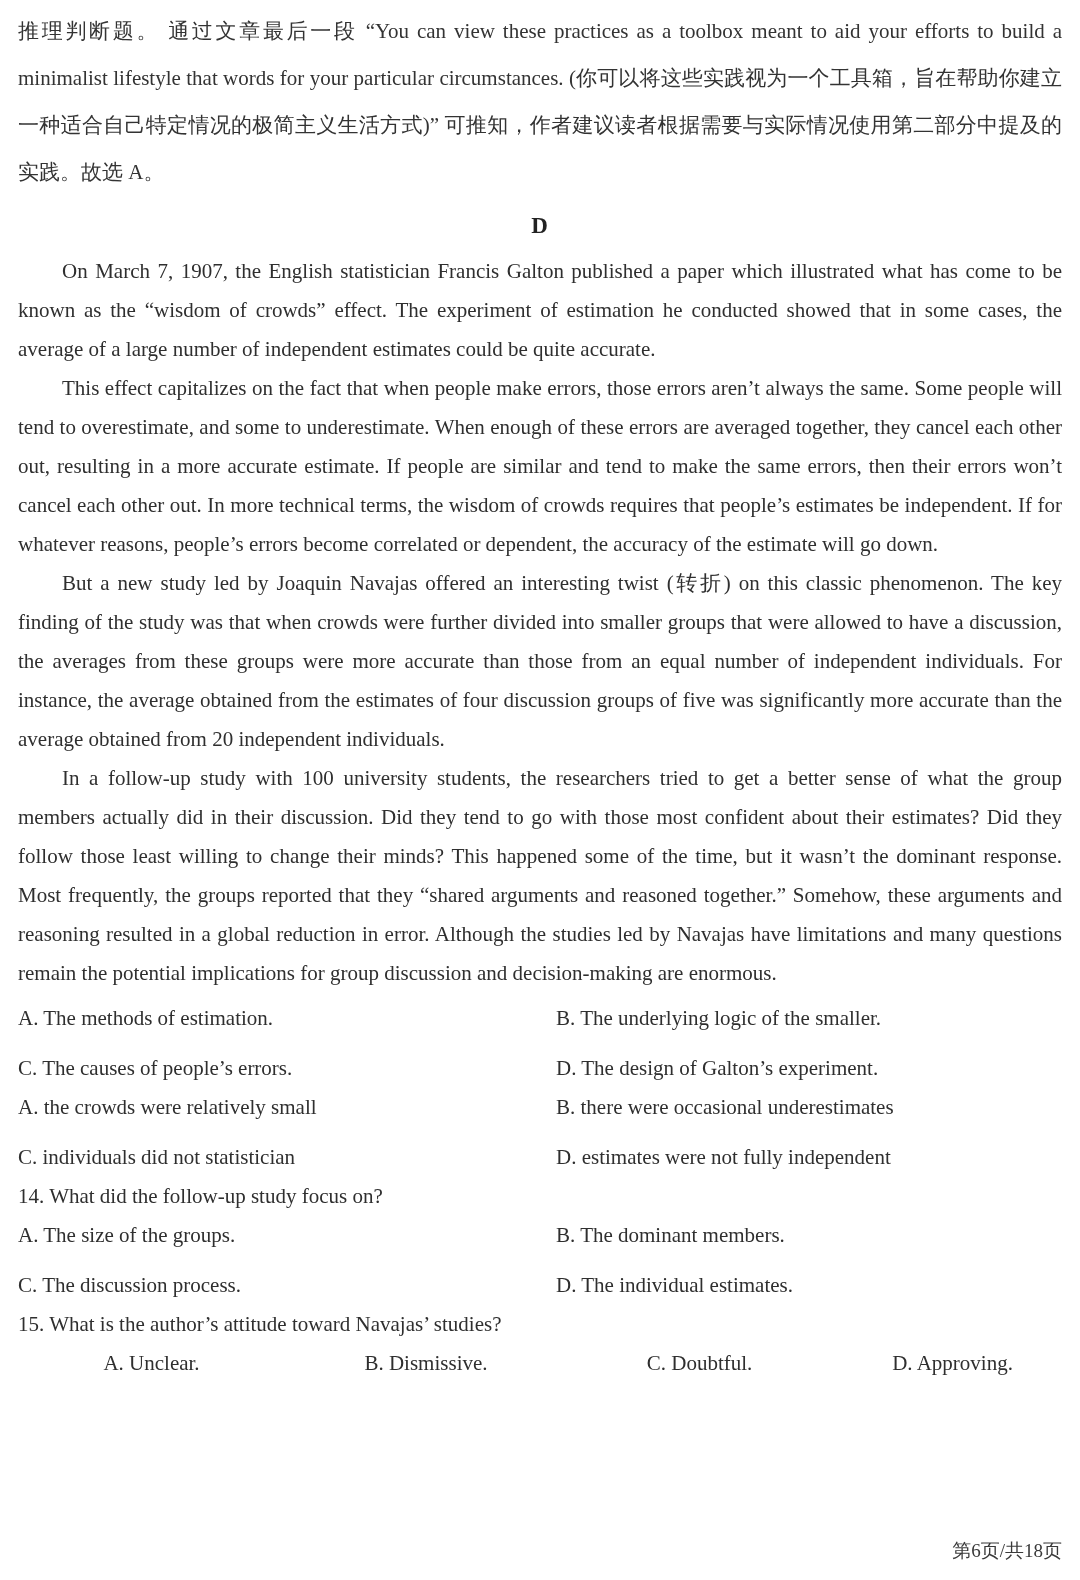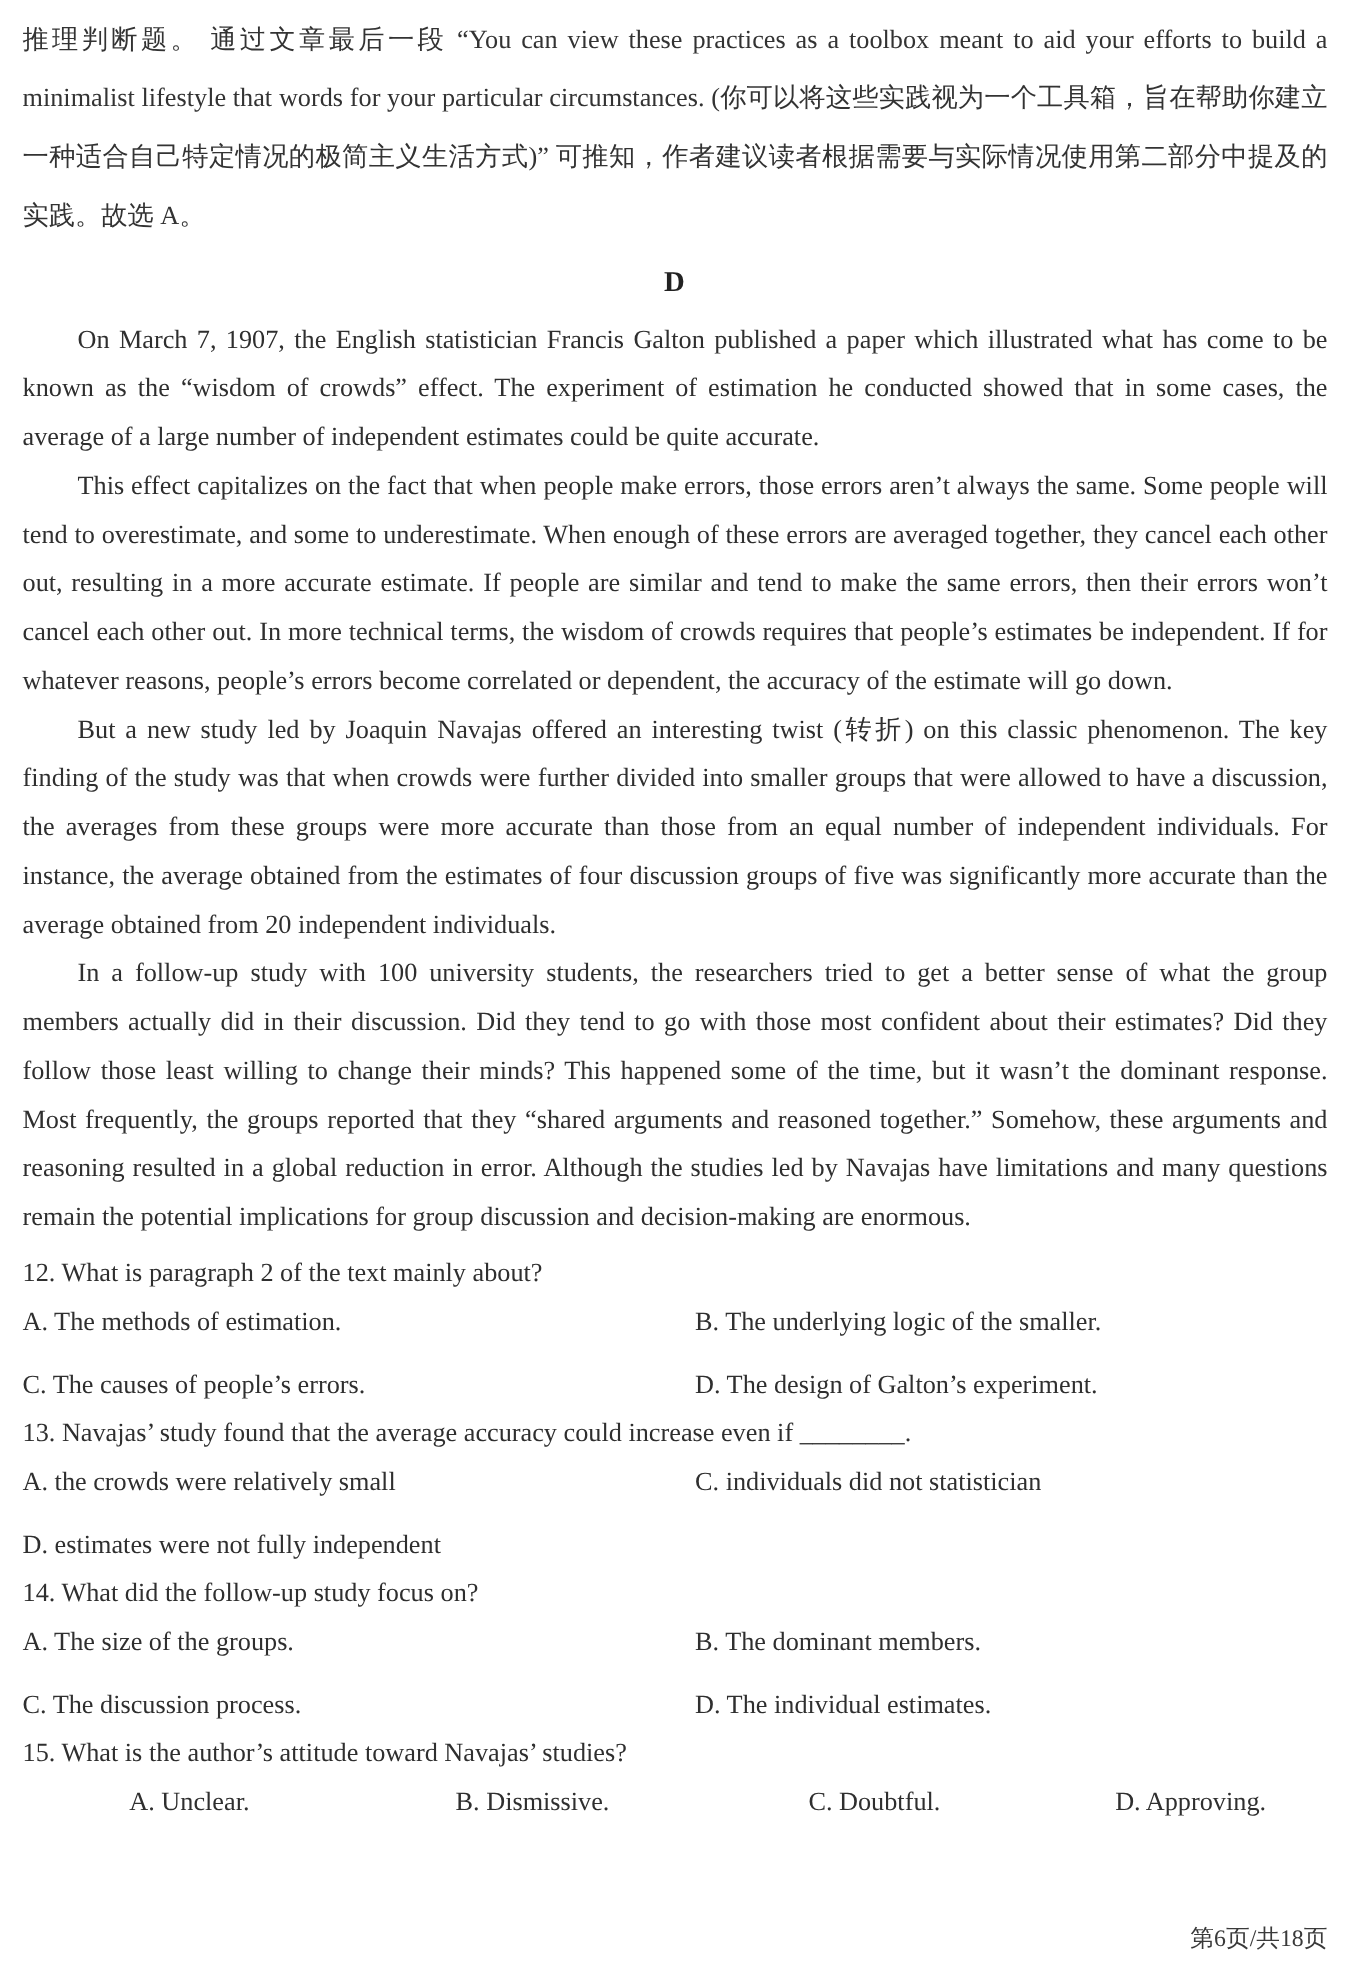--- a/index.html
+++ b/index.html
@@ -71,33 +71,32 @@
   <div class="section-label">D</div>
 
   <p class="para">On March 7, 1907, the English statistician Francis Galton published a paper which illustrated what has come to be known as the “wisdom of crowds” effect. The experiment of estimation he conducted showed that in some cases, the average of a large number of independent estimates could be quite accurate.</p>
   <p class="para">This effect capitalizes on the fact that when people make errors, those errors aren’t always the same. Some people will tend to overestimate, and some to underestimate. When enough of these errors are averaged together, they cancel each other out, resulting in a more accurate estimate. If people are similar and tend to make the same errors, then their errors won’t cancel each other out. In more technical terms, the wisdom of crowds requires that people’s estimates be independent. If for whatever reasons, people’s errors become correlated or dependent, the accuracy of the estimate will go down.</p>
   <p class="para">But a new study led by Joaquin Navajas offered an interesting twist (转折) on this classic phenomenon. The key finding of the study was that when crowds were further divided into smaller groups that were allowed to have a discussion, the averages from these groups were more accurate than those from an equal number of independent individuals. For instance, the average obtained from the estimates of four discussion groups of five was significantly more accurate than the average obtained from 20 independent individuals.</p>
   <p class="para">In a follow-up study with 100 university students, the researchers tried to get a better sense of what the group members actually did in their discussion. Did they tend to go with those most confident about their estimates? Did they follow those least willing to change their minds? This happened some of the time, but it wasn’t the dominant response. Most frequently, the groups reported that they “shared arguments and reasoned together.” Somehow, these arguments and reasoning resulted in a global reduction in error. Although the studies led by Navajas have limitations and many questions remain the potential implications for group discussion and decision-making are enormous.</p>
 
   <div class="questions">
 
     <div class="question">
-      <p class="stem"><span>12.</span> <span>What is paragraph 2 of the text mainly about?</span></p>
       <div class="opts cols2">
         <span class="opt">A. The methods of estimation.</span>
         <span class="opt">B. The underlying logic of the smaller.</span>
         <span class="opt">C. The causes of people’s errors.</span>
         <span class="opt">D. The design of Galton’s experiment.</span>
       </div>
     </div>
 
     <div class="question">
-      <p class="stem"><span>13.</span> <span>Navajas’ study found that the average accuracy could increase even if ________.</span></p>
       <div class="opts cols2">
         <span class="opt">A. the crowds were relatively small</span>
+        <span class="opt">B. there were occasional underestimates</span>
         <span class="opt">C. individuals did not statistician</span>
         <span class="opt">D. estimates were not fully independent</span>
       </div>
     </div>
 
     <div class="question">
       <p class="stem"><span>14.</span> <span>What did the follow-up study focus on?</span></p>
       <div class="opts cols2">
         <span class="opt">A. The size of the groups.</span>
         <span class="opt">B. The dominant members.</span>

